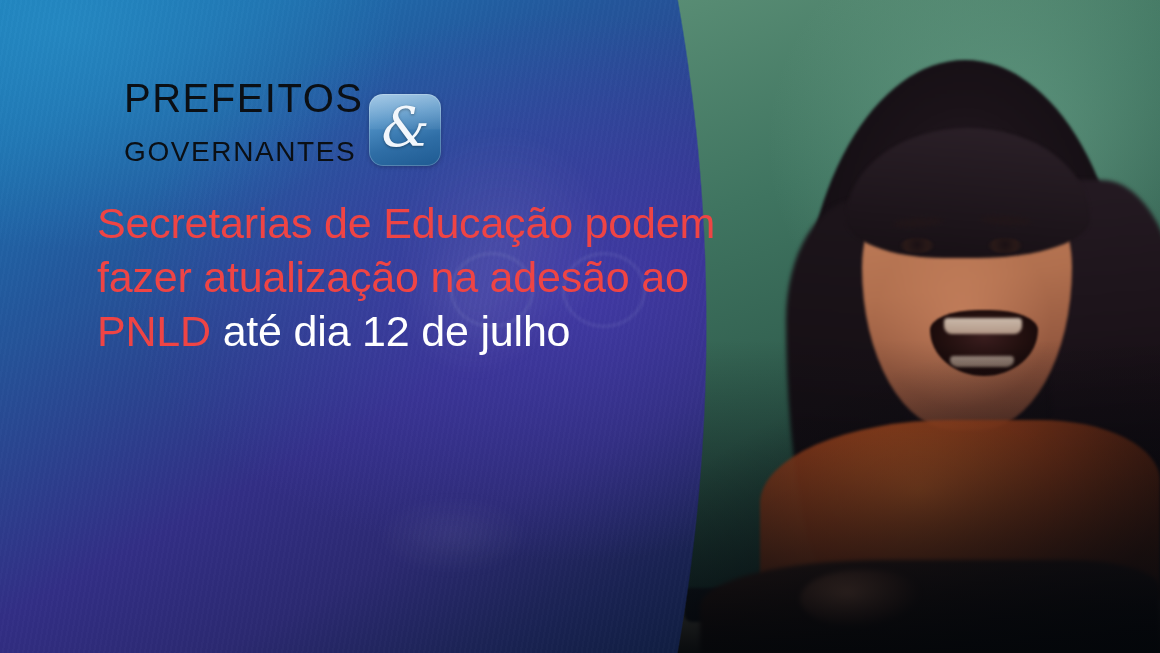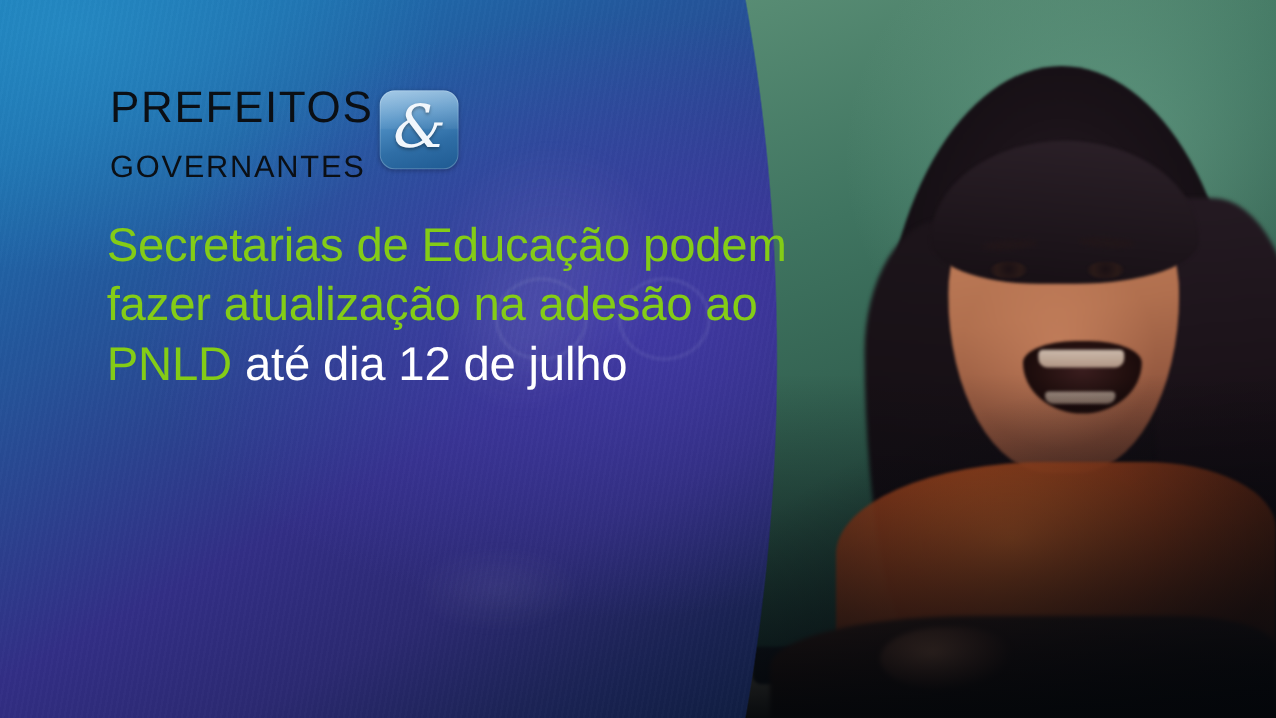--- a/index.html
+++ b/index.html
@@ -180,22 +180,22 @@
     position:absolute; left:0; top:0; width:780px; height:653px;
     background:
       repeating-linear-gradient(100deg, rgba(255,255,255,0.012) 0 2px, rgba(0,0,0,0.012) 2px 5px);
     -webkit-mask-image: radial-gradient(ellipse 730px 1180px at -20px 326px, #000 0 99.4%, transparent 99.6%);
             mask-image: radial-gradient(ellipse 730px 1180px at -20px 326px, #000 0 99.4%, transparent 99.6%);
     pointer-events:none;
   }
 
   
   .logo {
-    position:absolute; left:100px; top:78px;
-    display:flex; align-items:flex-start;
+    position:absolute; left:124px; top:78px;
+    display:flex; align-items:flex-end;
   }
   .logo-words { display:flex; flex-direction:column; line-height:1; }
   .logo-line1 {
     font-family:"Liberation Sans", sans-serif;
     font-size:40px; font-weight:300; letter-spacing:1.5px;
     color:#0b0f14;
   }
   .logo-line2 {
     font-family:"Liberation Sans", sans-serif;
     font-size:28px; font-weight:300; letter-spacing:1.6px;
@@ -224,21 +224,21 @@
   
   .headline {
     position:absolute; left:97px; top:196px;
     width:640px;
     font-family:"Liberation Sans", sans-serif;
     font-weight:400;
     font-size:43px;
     line-height:54px;
     letter-spacing:-0.2px;
   }
-  .headline .dark  { color:#84cc16;margin-top:40px; }
+  .headline .dark  { color:#ef4444;margin-top:40px; }
   .headline .light { color:#ffffff; }
 </style>
 </head>
 <body>
 
 <div class="banner">
 
   <div class="photo">
     <div class="chalkboard">
       

